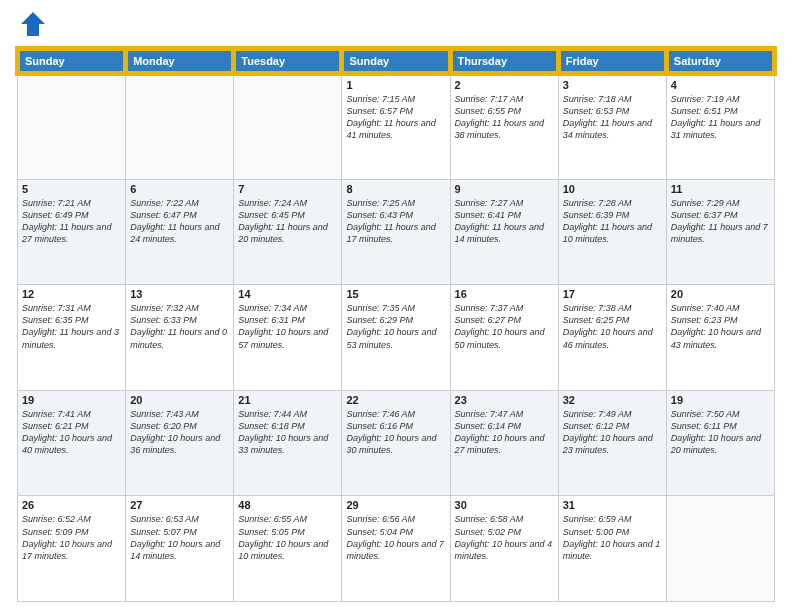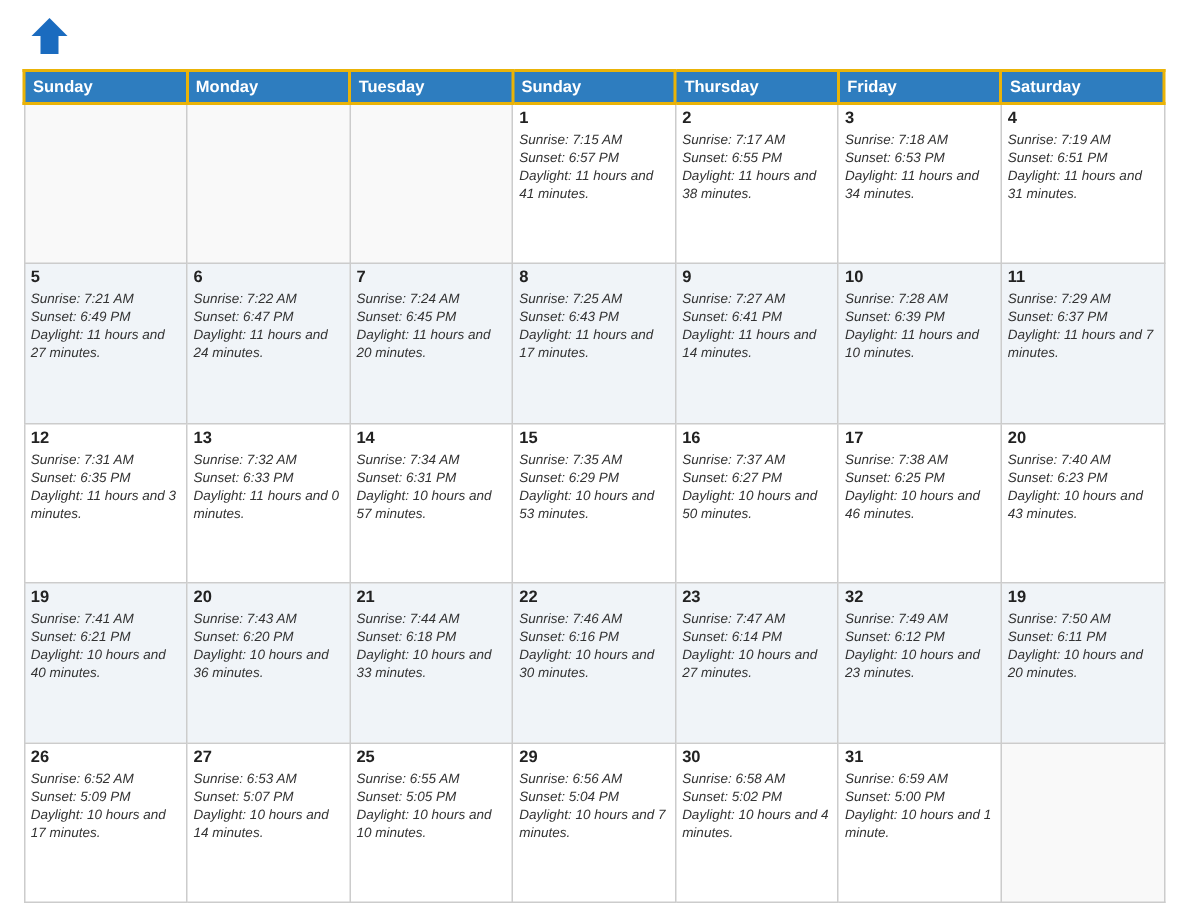--- a/index.html
+++ b/index.html
@@ -65,21 +65,21 @@
       border-collapse: collapse;
       flex: 1;
     }
     .calendar th {
       background-color: #2e7dbf;
       color: white;
       font-size: 11px;
       font-weight: bold;
       padding: 4px 5px;
       text-align: left;
-      border: 2px solid #eab308;
+      border: 5px solid #eab308;
     }
     .calendar td {
       border: 1px solid #ccc;
       vertical-align: top;
       padding: 3px 4px;
       font-size: 9.5px;
       color: #333;
       width: calc(100% / 7);
       height: 78px;
       background: #fff;
@@ -251,21 +251,21 @@
         <tr>
           <td>
             <span class="day-number">26</span>
             <div class="day-info">Sunrise: 6:52 AM<br>Sunset: 5:09 PM<br>Daylight: 10 hours and 17 minutes.</div>
           </td>
           <td>
             <span class="day-number">27</span>
             <div class="day-info">Sunrise: 6:53 AM<br>Sunset: 5:07 PM<br>Daylight: 10 hours and 14 minutes.</div>
           </td>
           <td>
-            <span class="day-number">25</span>
+            <span class="day-number">48</span>
             <div class="day-info">Sunrise: 6:55 AM<br>Sunset: 5:05 PM<br>Daylight: 10 hours and 10 minutes.</div>
           </td>
           <td>
             <span class="day-number">29</span>
             <div class="day-info">Sunrise: 6:56 AM<br>Sunset: 5:04 PM<br>Daylight: 10 hours and 7 minutes.</div>
           </td>
           <td>
             <span class="day-number">30</span>
             <div class="day-info">Sunrise: 6:58 AM<br>Sunset: 5:02 PM<br>Daylight: 10 hours and 4 minutes.</div>
           </td>

